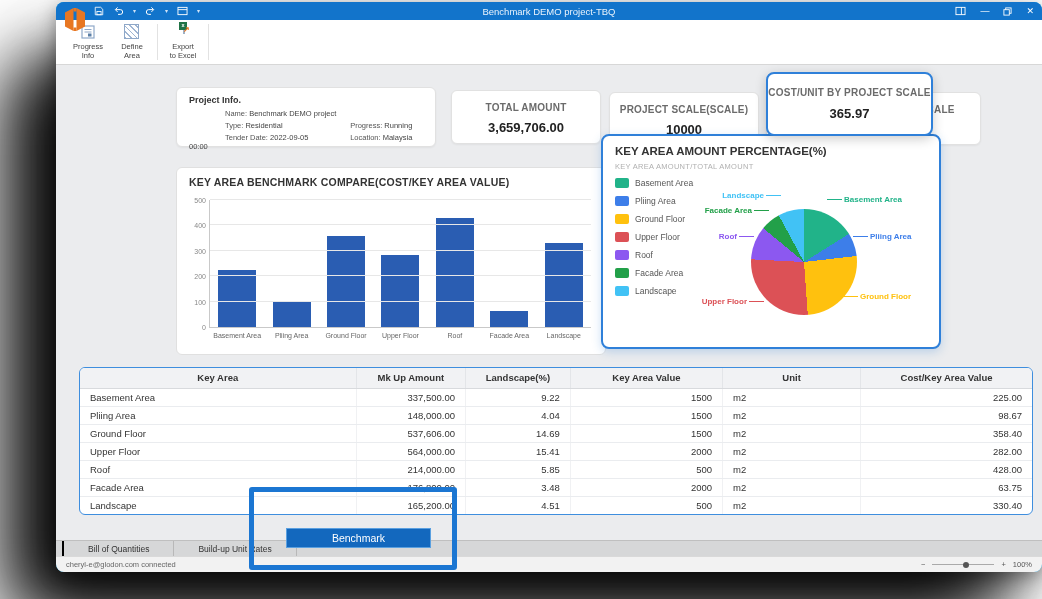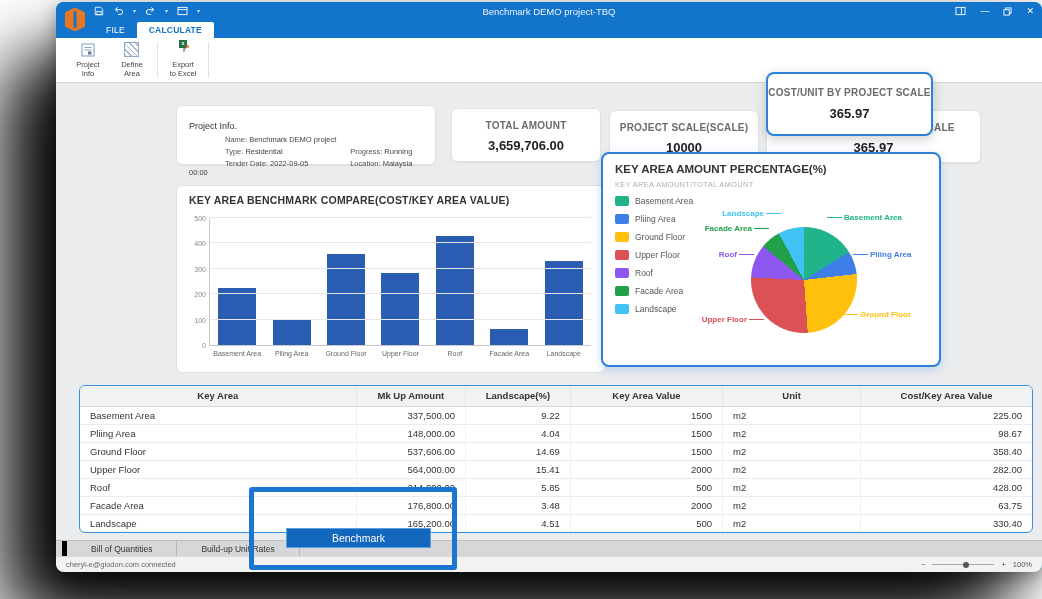--- a/index.html
+++ b/index.html
@@ -47,21 +47,21 @@
 
   
   .content { flex:1; background:#EBECEE; position:relative; }
 
   .card { position:absolute; background:#fff; border:1px solid #E1E1E1; border-radius:6px;
     box-shadow:0 1px 2px rgba(0,0,0,0.05); }
   .metric-label { margin-top:11px; text-align:center; font-size:10px; font-weight:bold; color:#6b6b6b; letter-spacing:.2px; }
   .metric-value { margin-top:7px; text-align:center; font-size:13px; font-weight:bold; color:#222; }
 
   .pi-card { left:120px; top:22px; width:260px; height:60px; padding:7px 12px 0; }
-  .pi-title { font-size:9px; font-weight:normal; color:#333; margin-bottom:4px;margin-top:8px; }
+  .pi-title { font-size:9px; font-weight:bold; color:#333; margin-bottom:4px; }
   .pi-grid { display:grid; grid-template-columns:1.15fr 1fr; row-gap:3px; font-size:7.5px; color:#444; }
   .pi-full { grid-column:1 / span 2; }
   .pi-grid b { font-weight:normal; color:#555;padding-left:36px; }
 
   .card-total { left:395px; top:25px; width:150px; height:54px; }
   .card-scale { left:553px; top:27px; width:150px; height:53px; }
   .card-cost  { left:710px; top:27px; width:215px; height:53px; }
 
   .panel { position:absolute; background:#fff; border:1px solid #E0E0E0; border-radius:6px; }
   .bar-panel { left:120px; top:102px; width:430px; height:188px; z-index:5; }
@@ -102,21 +102,21 @@
     border-bottom:1px solid #D8DADD; border-right:1px solid #E3E5E8; }
   td { height:18px; padding:0 10px; border-bottom:1px solid #EAECEF; border-right:1px solid #F0F1F3; }
   th:last-child, td:last-child { border-right:none; }
   tr:last-child td { border-bottom:none; }
   .al { text-align:left; } .ar { text-align:right; }
 
   
   .sheettabs { height:16px; background:#D6D7D8; border-top:1px solid #bfbfbf; display:flex;
     align-items:stretch; font-size:8.5px; color:#333; padding-left:6px; flex:none; }
   .sheet-tab { padding:0 24px; display:flex; align-items:center; border-right:1px solid #b8b8b8; }
-  .sheet-tab:first-child { border-left:5px solid #000000; }
+  .sheet-tab:first-child { border-left:2px solid #000000; }
 
   .statusbar { height:16px; background:#F2F2F2; border-top:1px solid #d9d9d9; display:flex;
     align-items:center; font-size:7.5px; color:#666; padding:0 10px; flex:none; }
   .zoomctl { margin-left:auto; display:flex; align-items:center; gap:7px; color:#555; }
   .zoom-track { width:62px; height:1px; background:#aaa; position:relative; }
   .zoom-knob { position:absolute; left:50%; top:-2.5px; width:6px; height:6px; border-radius:50%; background:#555; }
 
   
   .overlay { position:absolute; left:193px; top:485px; width:208px; height:83px;
     border:5px solid #1B76D2; border-radius:3px; z-index:60; background:transparent; }
@@ -177,36 +177,32 @@
           </svg></span>
       <span class="glyph">—</span>
       <span><svg width="9" height="9" viewBox="0 0 10 10">
             <rect x="3" y="1" width="6" height="6" fill="none" stroke="#fff" stroke-width="1"></rect>
             <rect x="1" y="3" width="6" height="6" fill="#1274CB" stroke="#fff" stroke-width="1"></rect>
           </svg></span>
       <span class="glyph">✕</span>
     </span>
   </div>
 
-  <div class="tabrow">
-    <span class="ribbon-tab">FILE</span>
-    <span class="ribbon-tab active">CALCULATE</span>
-  </div>
 
   <div class="ribbon">
     <div class="ribbon-btn">
       <span class="icon16">
         <svg width="16" height="16" viewBox="0 0 16 16">
             <rect x="2" y="2" width="12" height="12" fill="none" stroke="#8FA8C8" stroke-width="1.2"></rect>
             <line x1="4.5" y1="5.5" x2="11.5" y2="5.5" stroke="#8FA8C8" stroke-width="1.2"></line>
             <line x1="4.5" y1="8" x2="11.5" y2="8" stroke="#8FA8C8" stroke-width="1.2"></line>
             <rect x="8" y="9.5" width="3.5" height="3" fill="#5B7FA6"></rect>
           </svg>
       </span>
-      <span><span>Project</span><br><span>Info</span></span>
+      <span><span>Progress</span><br><span>Info</span></span>
     </div>
     <div class="ribbon-btn">
       <span class="icon16">
           <span class="hatch" style="display:block"></span>
         </span>
       <span><span>Define</span><br><span>Area</span></span>
     </div>
     <div class="ribbon-sep"></div>
     <div class="ribbon-btn">
       <span class="icon16">

